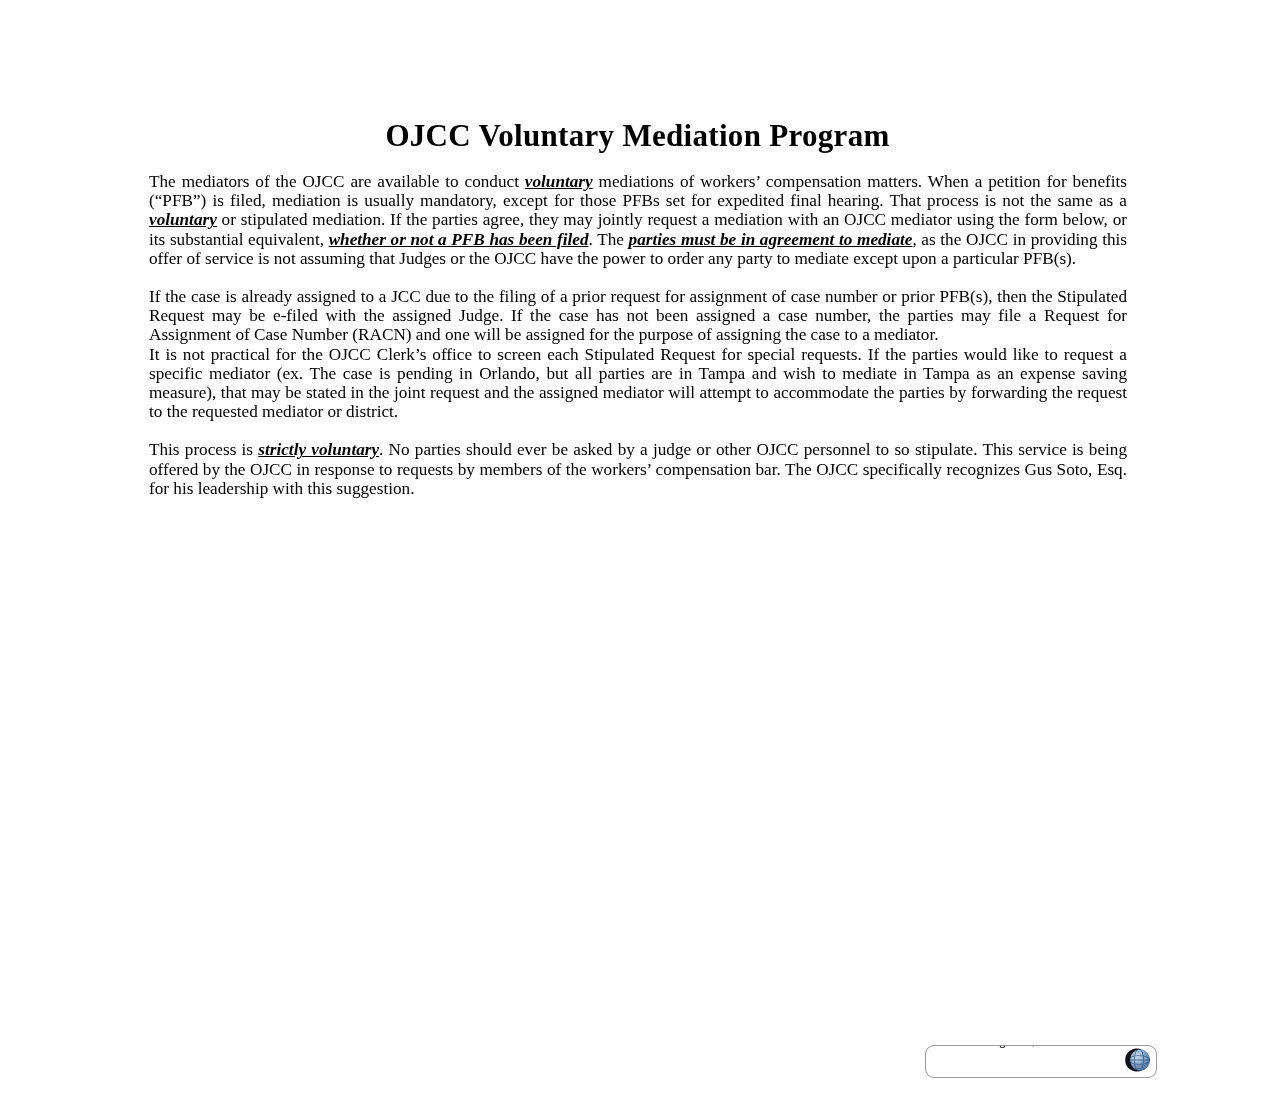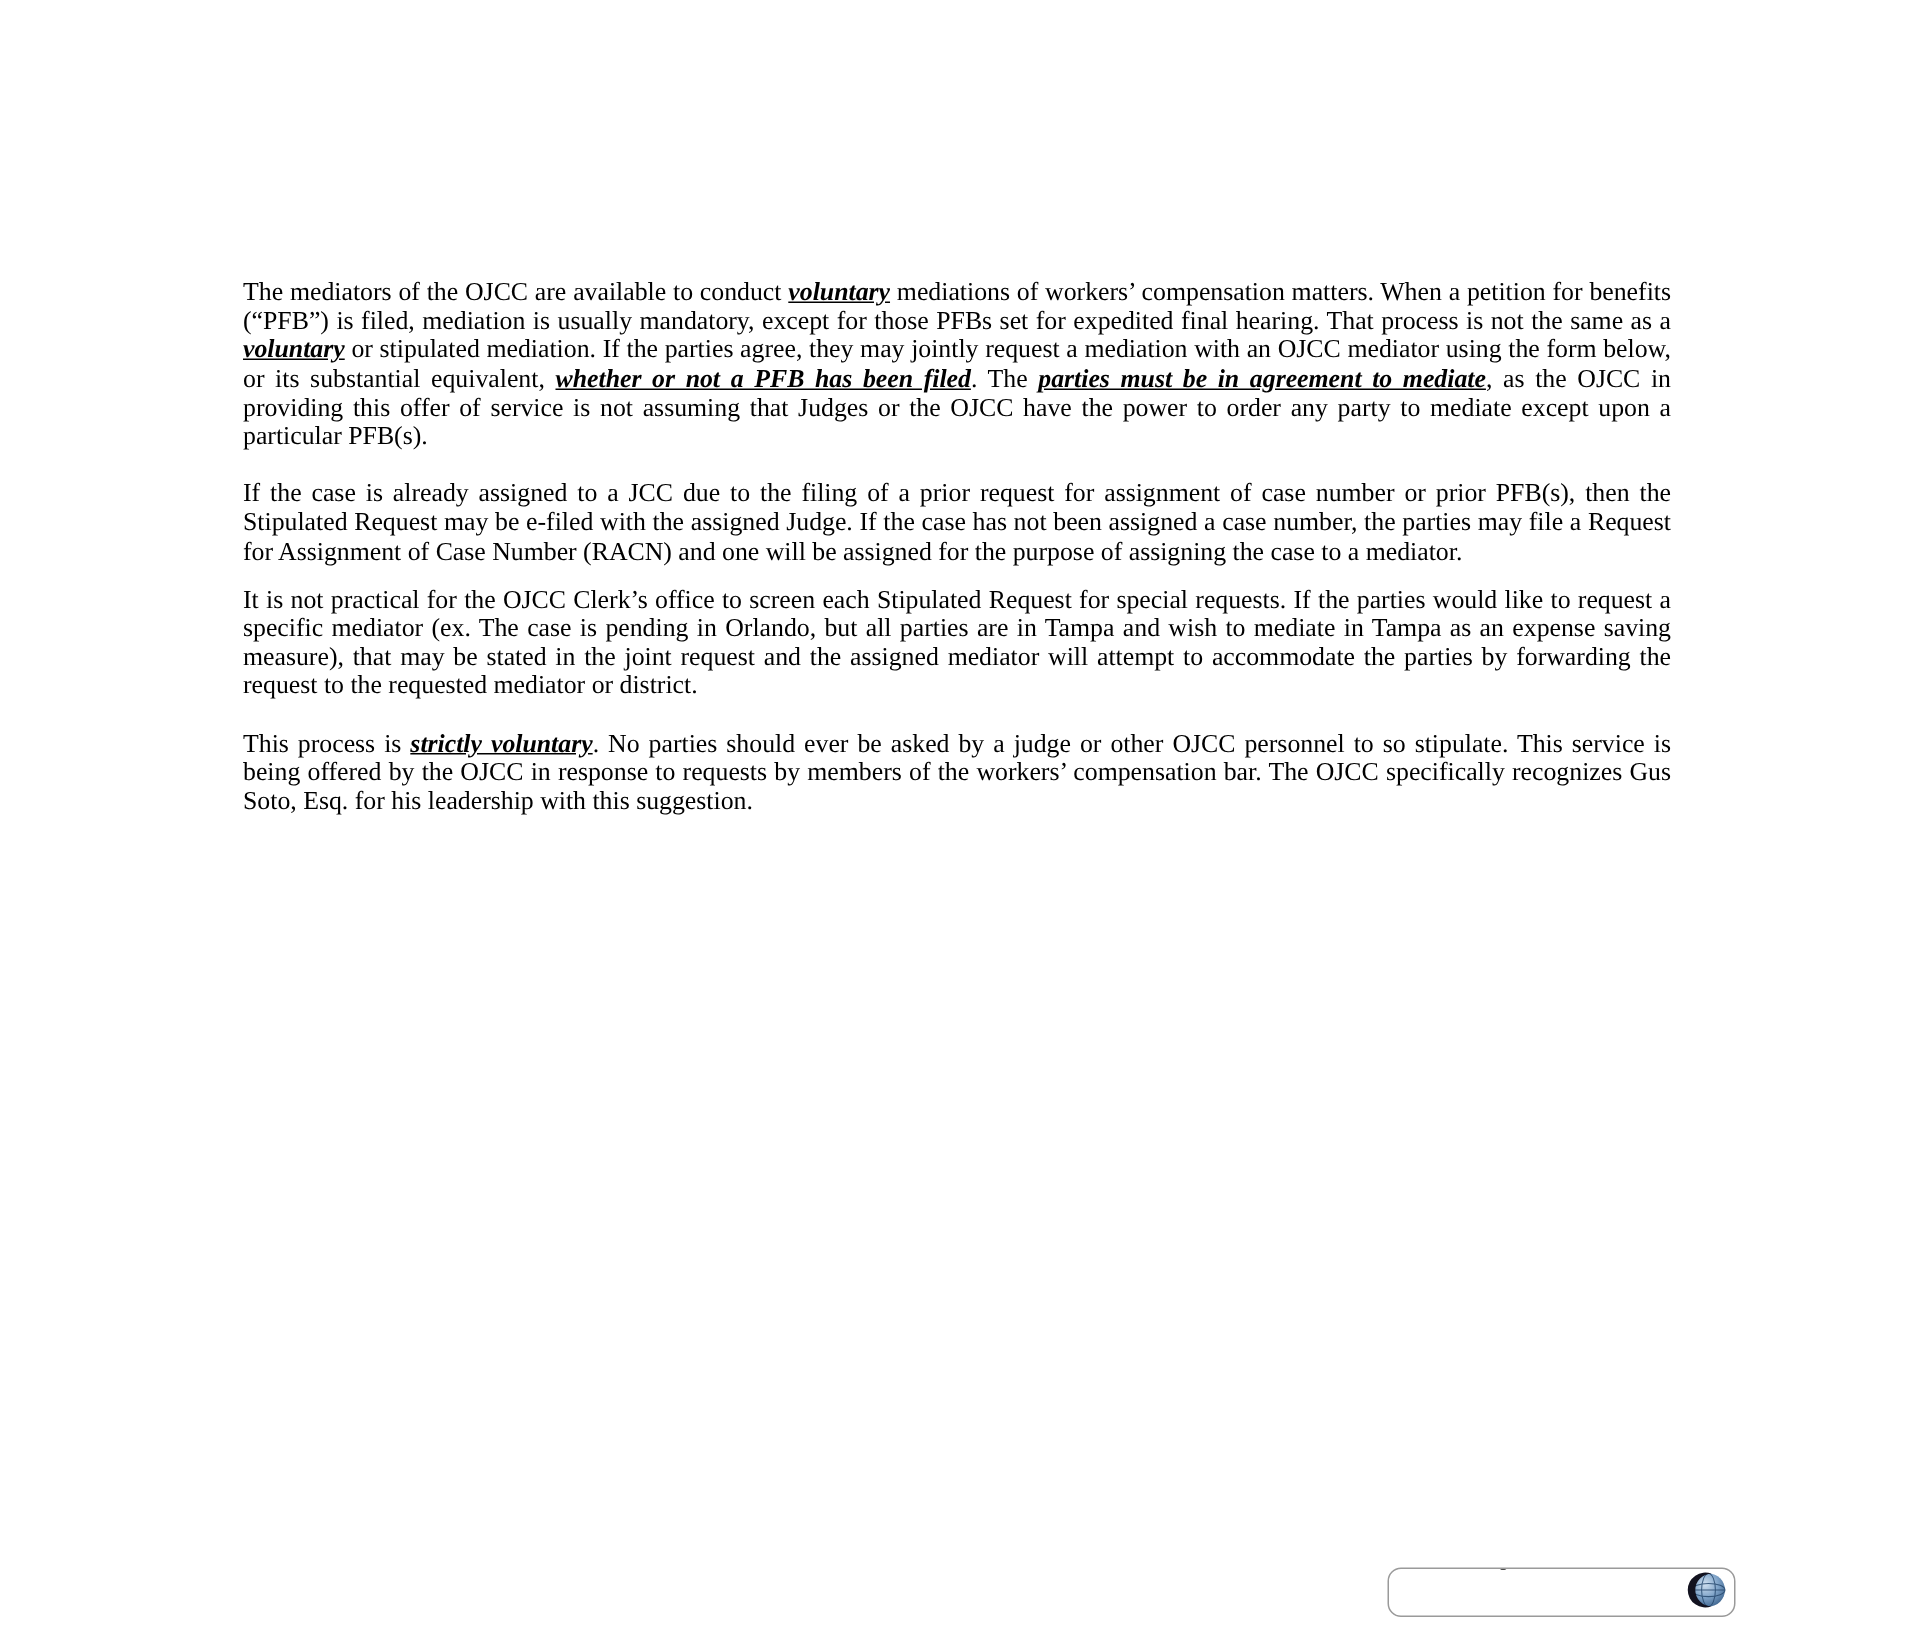--- a/index.html
+++ b/index.html
@@ -40,21 +40,21 @@
     left: 149px;
     top: 172px;
     width: 978px;
   }
 
   .para {
     text-align: justify;
     text-justify: inter-word;
     font-size: 17.2px;
     line-height: 19.2px;
-    margin: 13px;
+    margin: 0;
     hyphens: none;
   }
 
   .para + .para {
     margin-top: 0;
   }
 
   .para.spaced {
     margin-top: 19px;
   }
@@ -115,20 +115,21 @@
     position: relative;
   }
 
   .badge-logo svg { display: block; }
 </style>
 </head>
 <body>
 
 <div class="page">
 
+  <h1 class="doc-title">OJCC Voluntary Mediation Program</h1>
 
   <div class="body-block">
     <p class="para" id="para-0"><span>The mediators of the OJCC are available to conduct </span><span class="em-bui">voluntary</span><span> mediations of workers’ compensation matters.  When a petition for benefits (“PFB”) is filed, mediation is usually mandatory, except for those PFBs set for expedited final hearing.  That process is not the same as a </span><span class="em-bui">voluntary</span><span> or stipulated mediation. If the parties agree, they may jointly request a mediation with an OJCC mediator using the form below, or its substantial equivalent, </span><span class="em-bui">whether or not a PFB has been filed</span><span>. The </span><span class="em-bui">parties must be in agreement to mediate</span><span>, as the OJCC in providing this offer of service is not assuming that Judges or the OJCC have the power to order any party to mediate except upon a particular PFB(s).</span></p>
     <p class="para spaced" id="para-1"><span>If the case is already assigned to a JCC due to the filing of a prior request for assignment of case number or prior PFB(s), then the Stipulated Request may be e-filed with the assigned Judge.  If the case has not been assigned a case number, the parties may file a Request for Assignment of Case Number (RACN) and one will be assigned for the purpose of assigning the case to a mediator.</span></p>
     <p class="para" id="para-2"><span>It is not practical for the OJCC Clerk’s office to screen each Stipulated Request for special requests.  If the parties would like to request a specific mediator (ex. The case is pending in Orlando, but all parties are in Tampa and wish to mediate in Tampa as an expense saving measure), that may be stated in the joint request and the assigned mediator will attempt to accommodate the parties by forwarding the request to the requested mediator or district.</span></p>
     <p class="para spaced" id="para-3"><span>This process is </span><span class="em-bui">strictly voluntary</span><span>. No parties should ever be asked by a judge or other OJCC personnel to so stipulate. This service is being offered by the OJCC in response to requests by members of the workers’ compensation bar. The OJCC specifically recognizes Gus Soto, Esq. for his leadership with this suggestion.</span></p>
   </div>
 
   <div class="footer-badge">
     <div class="badge-text">

